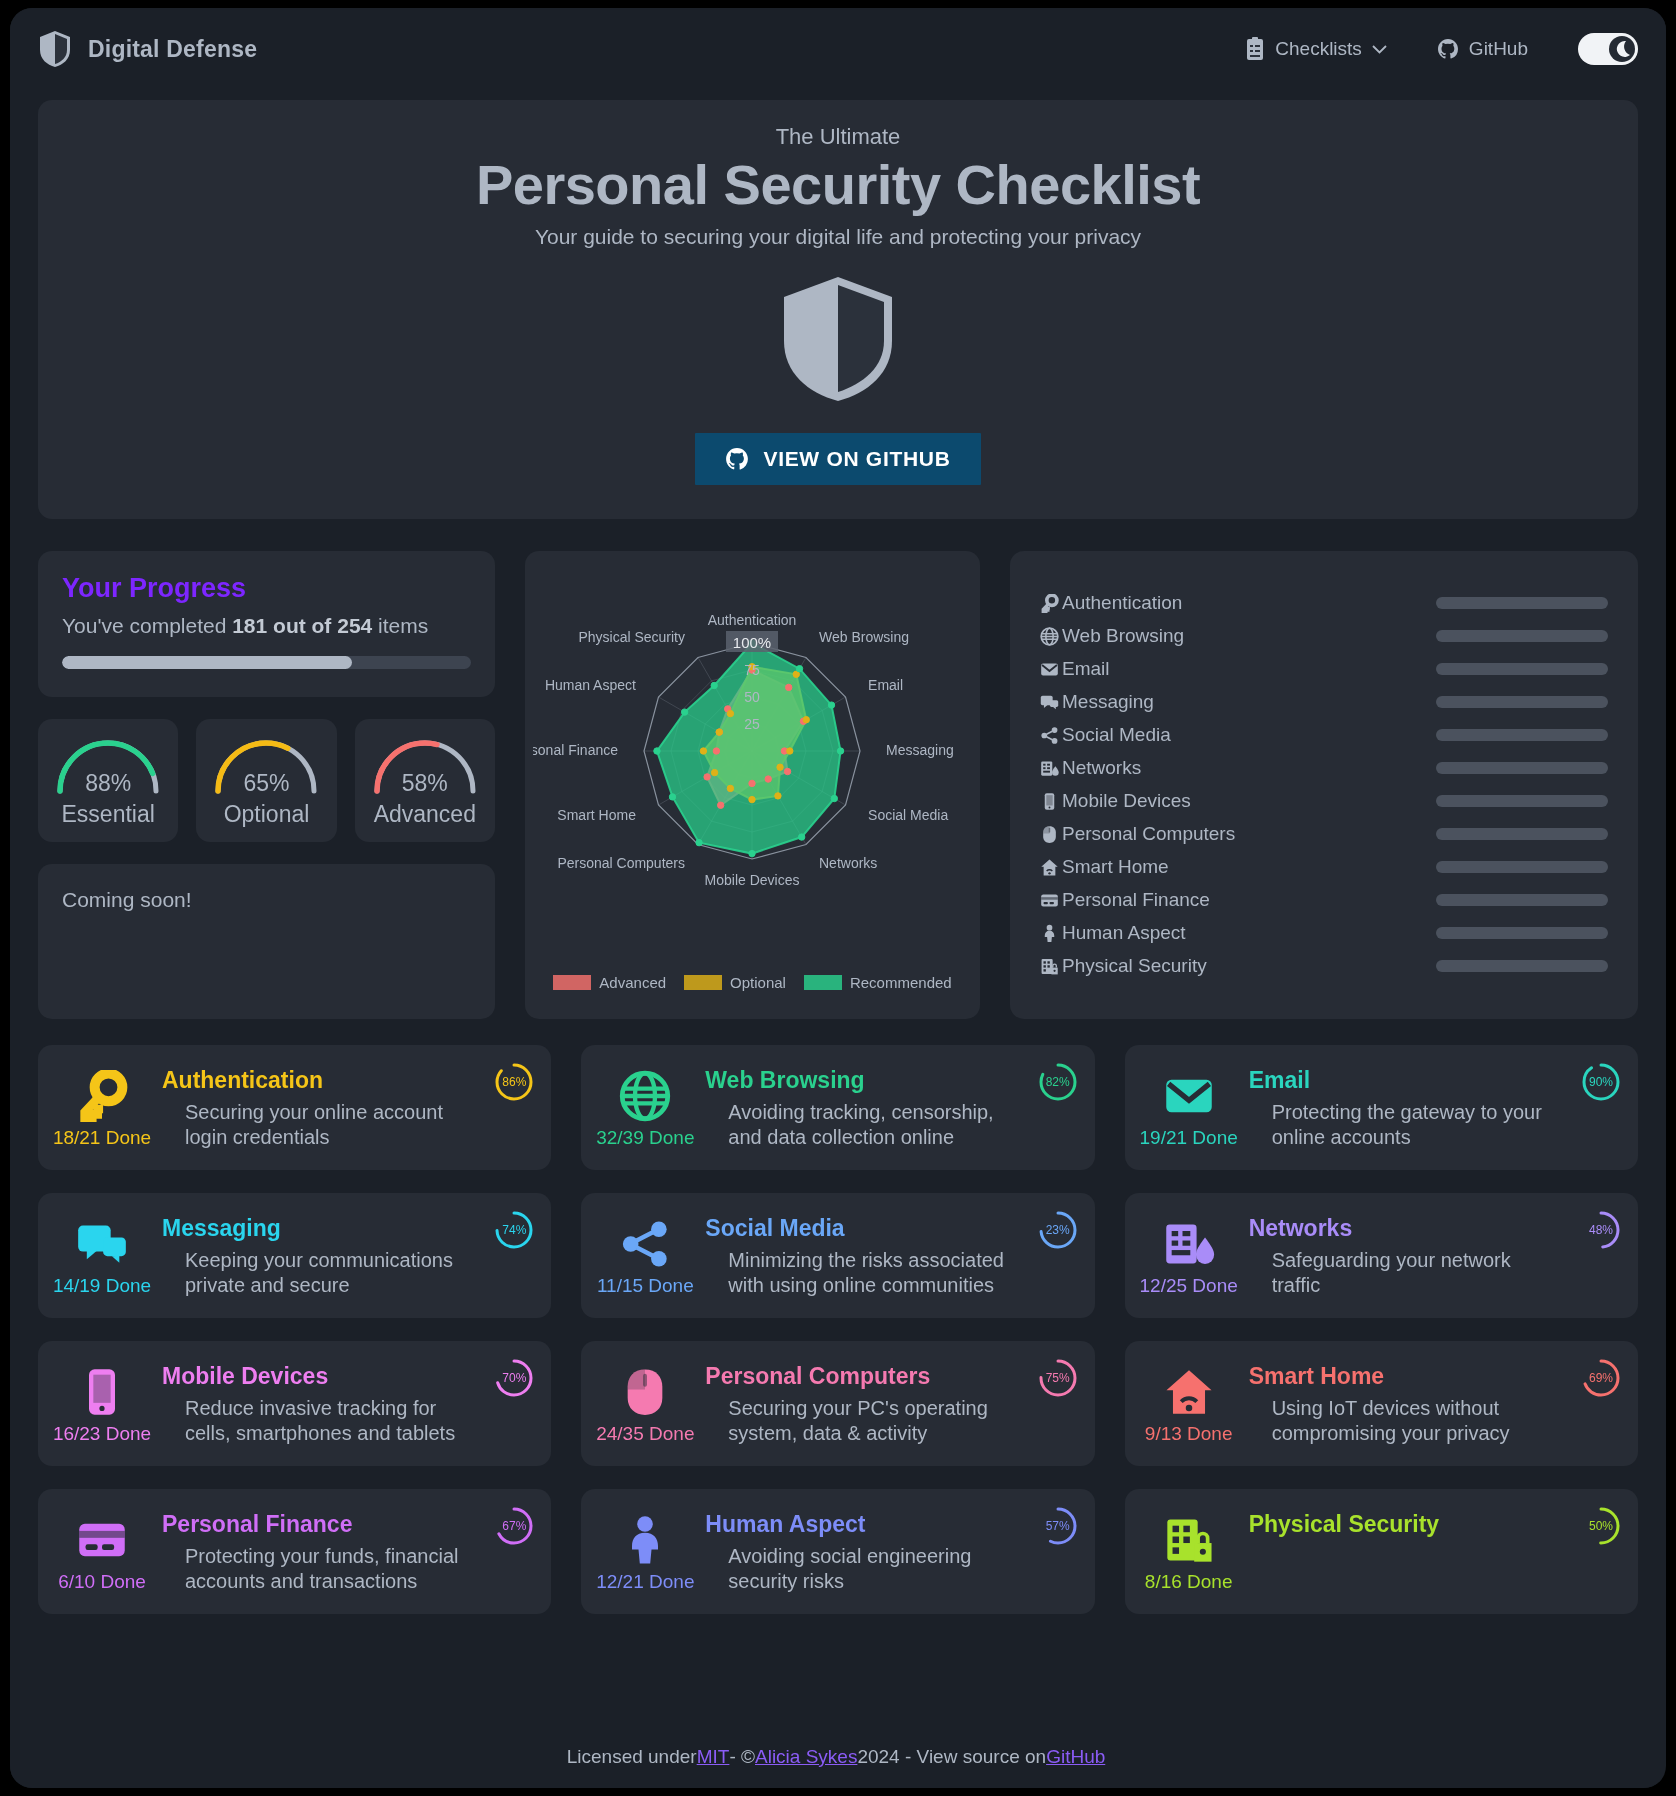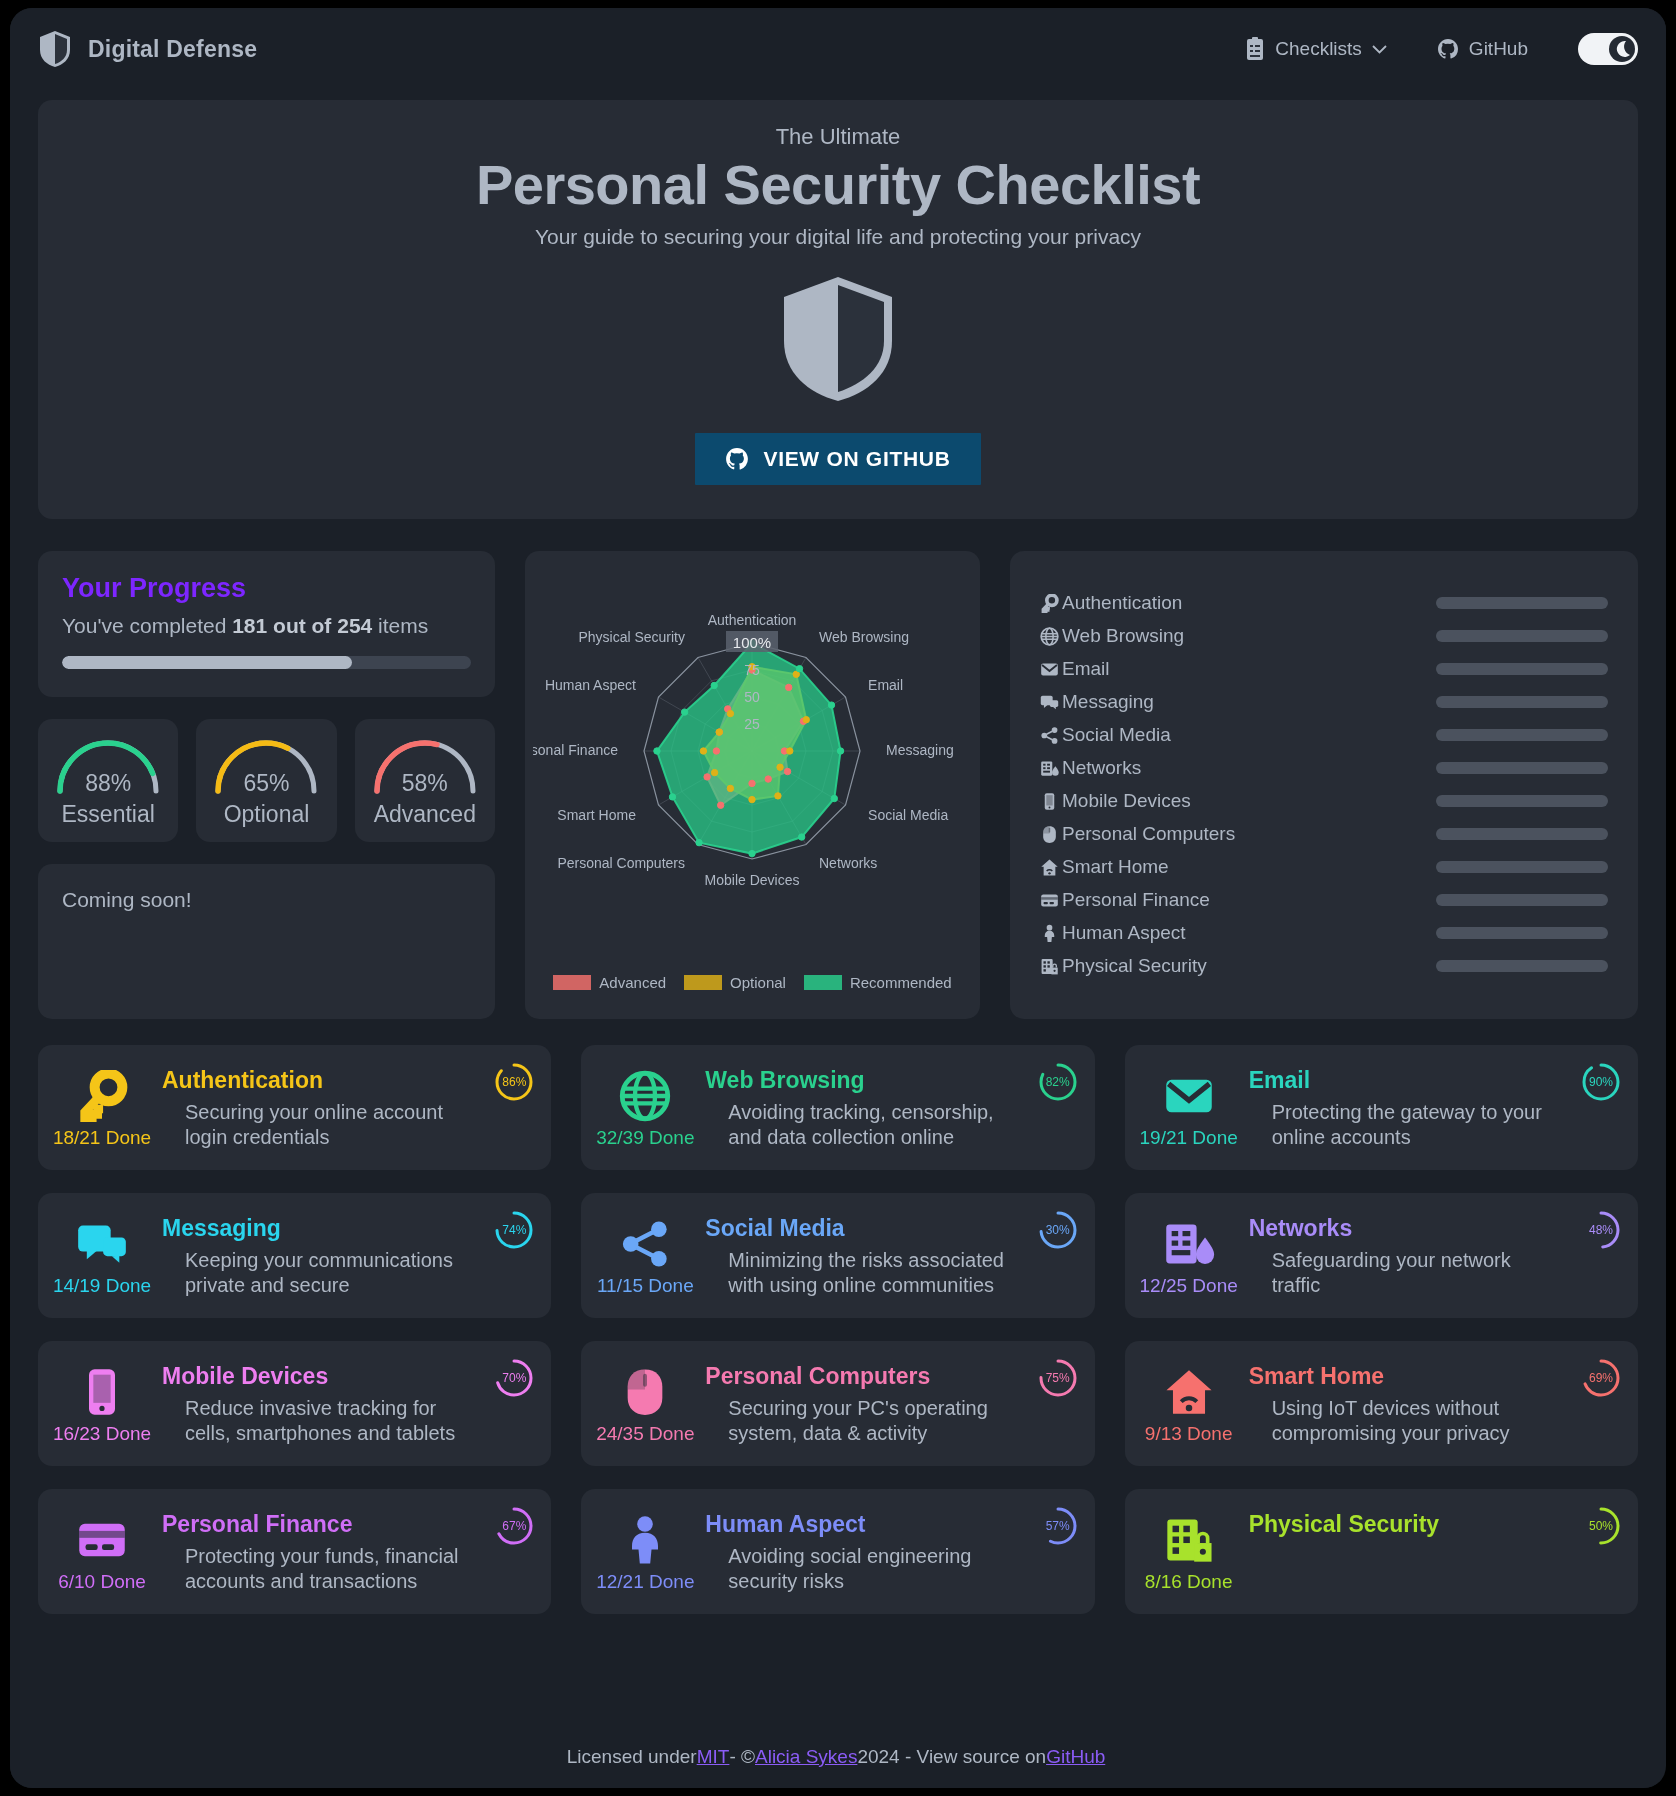--- a/index.html
+++ b/index.html
@@ -647,21 +647,21 @@
        <div class="cat-done" style="color:#6aa7f7">11/15 Done</div>
      </div>
      <div class="cat-body">
        <div class="cat-title" style="color:#6aa7f7">Social Media</div>
        <div class="cat-desc">Minimizing the risks associated with using online communities</div>
      </div>
      <div class="cat-ring">
        <svg width="42" height="42" viewBox="0 0 42 42">
          <circle cx="21" cy="21" r="17" fill="none" stroke="#6aa7f7" stroke-width="3" stroke-dasharray="77.97432966209867 106.81415022205297" stroke-linecap="round" transform="rotate(-90 21 21)"></circle>
        </svg>
-       <div class="cat-ring-pct" style="color:#6aa7f7">30%</div>
+       <div class="cat-ring-pct" style="color:#6aa7f7">23%</div>
      </div>
       </div>
       <div class="cat-card">
         <div class="cat-left">
        <div class="cat-icon">
             <svg width="52" height="52" viewBox="0 0 24 24">
               <rect x="1.5" y="3" width="14" height="18" rx="1.6" fill="#a98cf8"></rect>
               <rect x="4" y="6" width="3" height="2.4" fill="#272c35"></rect>
               <rect x="9" y="6" width="3.6" height="2.4" fill="#272c35"></rect>
               <rect x="4" y="10.4" width="3" height="2.4" fill="#272c35"></rect>

